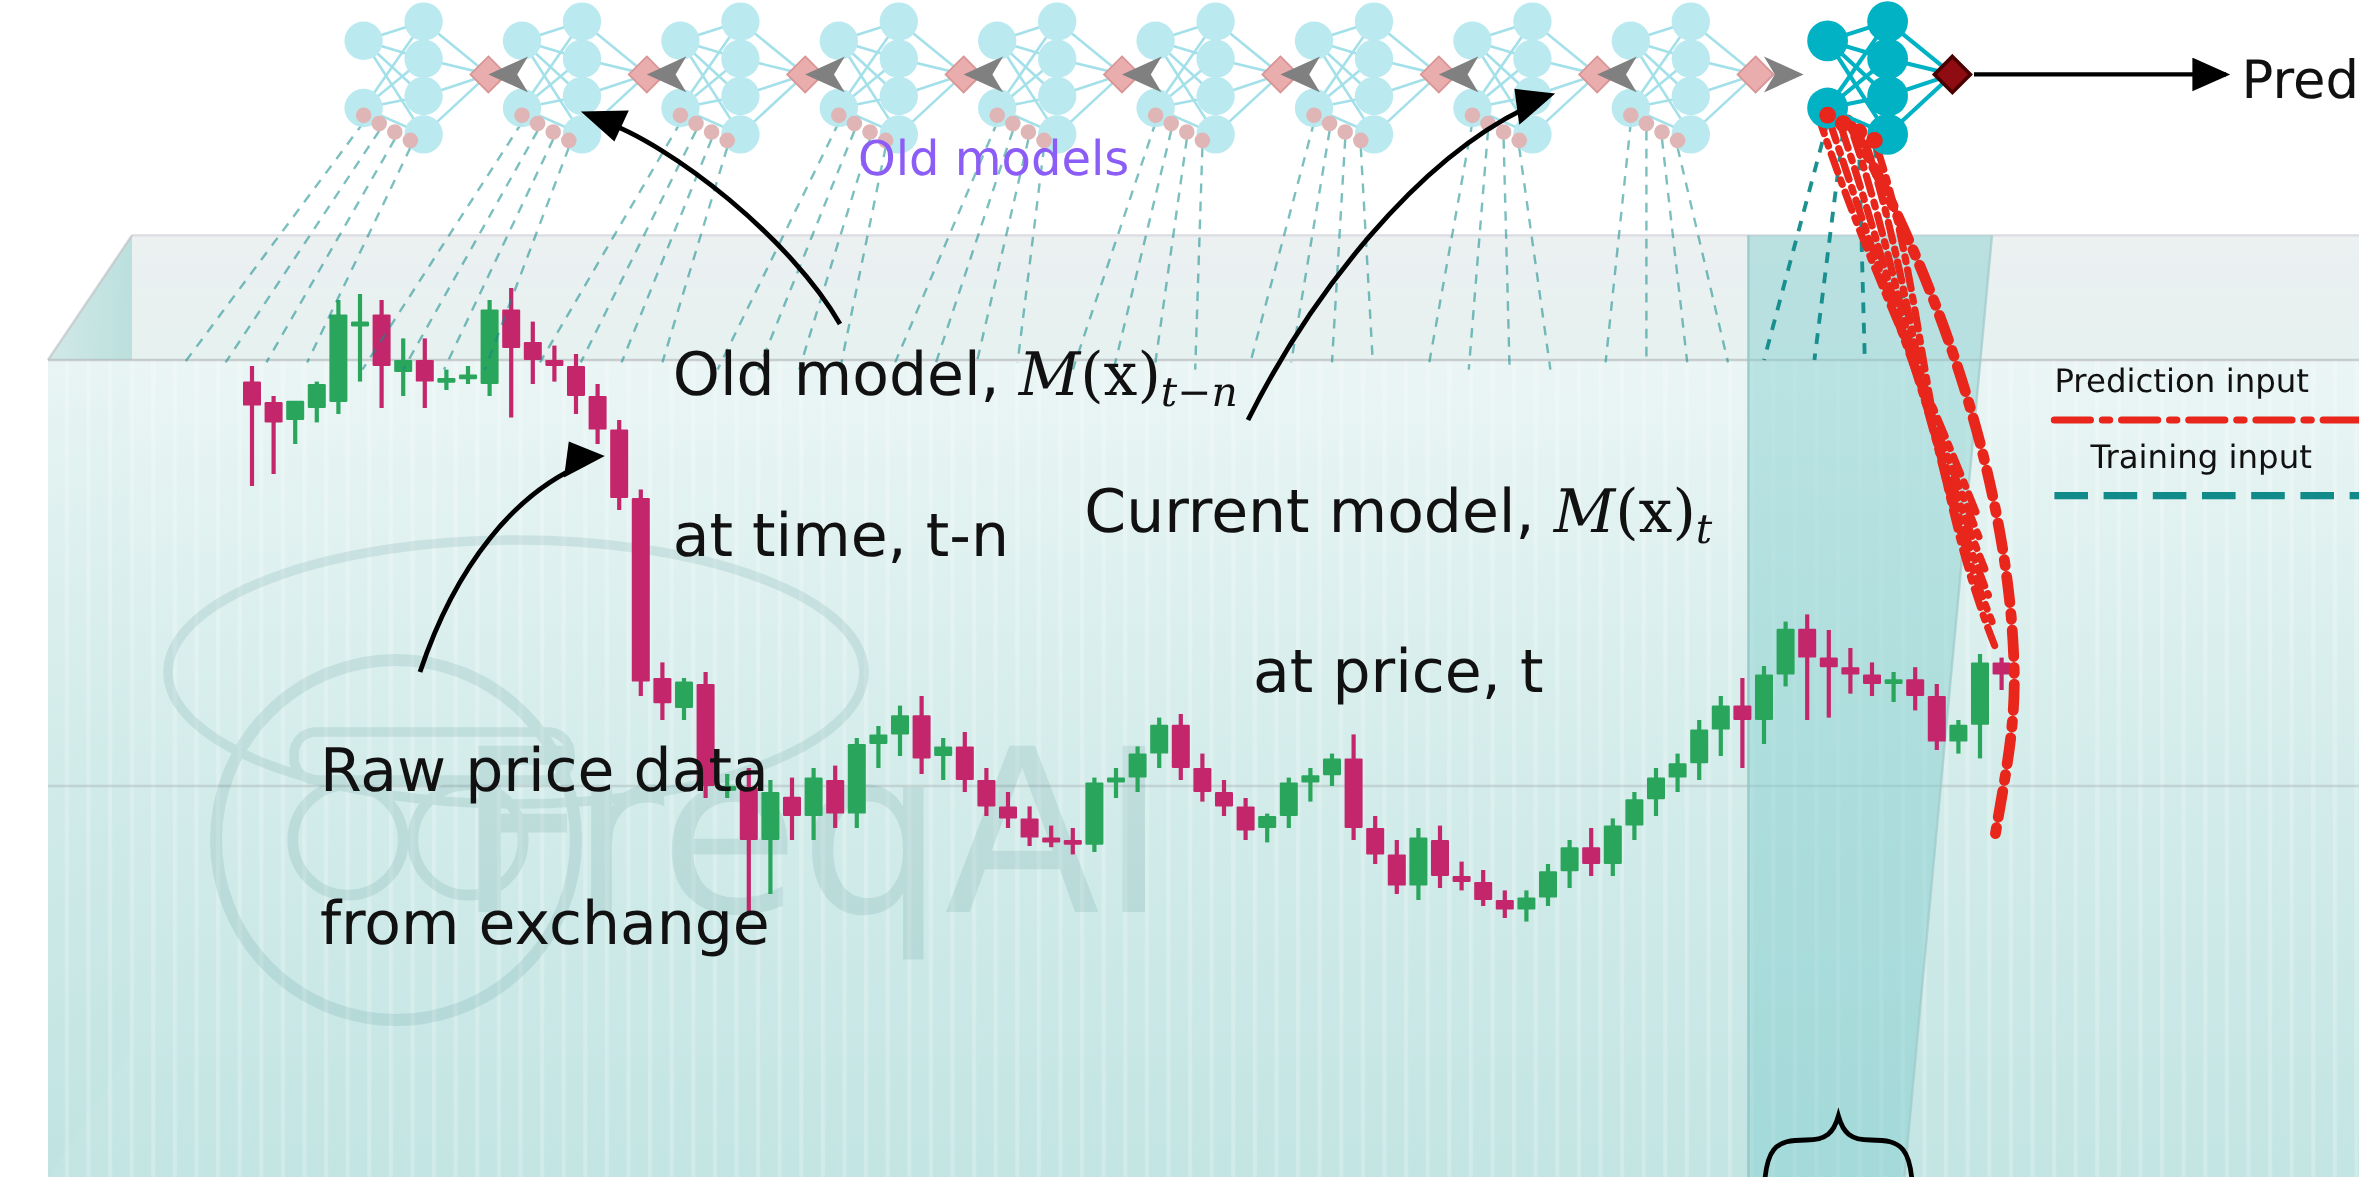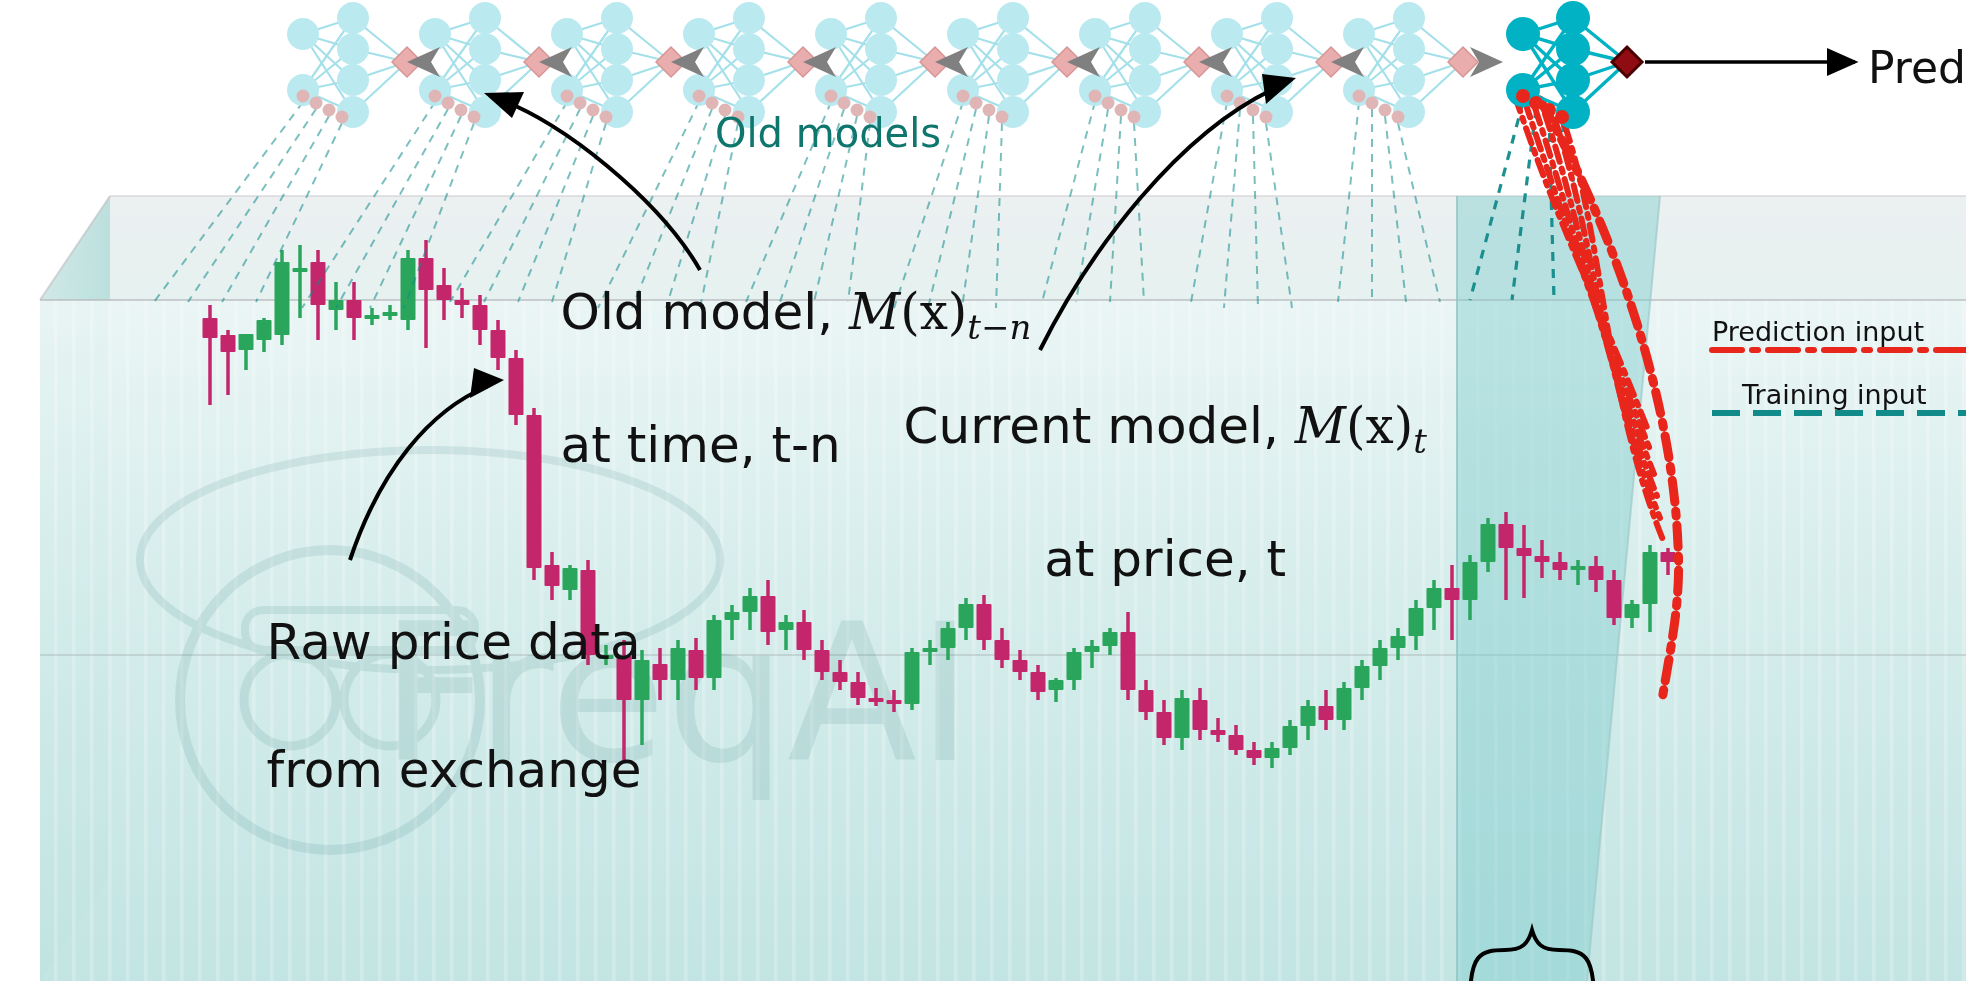--- a/index.html
+++ b/index.html
@@ -5,22 +5,22 @@
   html,body{margin:0;padding:0;background:#ffffff;}
   #root{
     position:relative;width:1966px;height:981px;overflow:hidden;
     background:#ffffff;
     font-family:"DejaVu Sans", sans-serif;
   }
   svg.layer{position:absolute;left:0;top:0;width:1966px;height:981px;overflow:visible;}
   .txt{position:absolute;color:#111;white-space:pre;}
   .label-big{font-size:44px;font-family:"DejaVu Sans", sans-serif;}
   .label-mid{font-size:50px;font-family:"DejaVu Sans", sans-serif;}
-  .label-leg{font-size:27px;font-family:"DejaVu Sans", sans-serif;margin-top:13px;}
-  .label-old{font-size:40px;color:#0f766e;font-family:"DejaVu Sans", sans-serif;}
+  .label-leg{font-size:27px;font-family:"DejaVu Sans", sans-serif;}
+  .label-old{font-size:40px;color:#8b5cf6;font-family:"DejaVu Sans", sans-serif;}
   .mathit{font-family:"DejaVu Serif", serif;font-style:italic;}
   .mathsub{font-family:"DejaVu Serif", serif;font-style:italic;font-size:0.68em;vertical-align:-0.28em;}
   .mathup{font-family:"DejaVu Serif", serif;font-style:normal;}
 </style>
 </head>
 <body>
 
 <div id="root">
 
   <svg class="layer" viewBox="0 0 1966 981">

